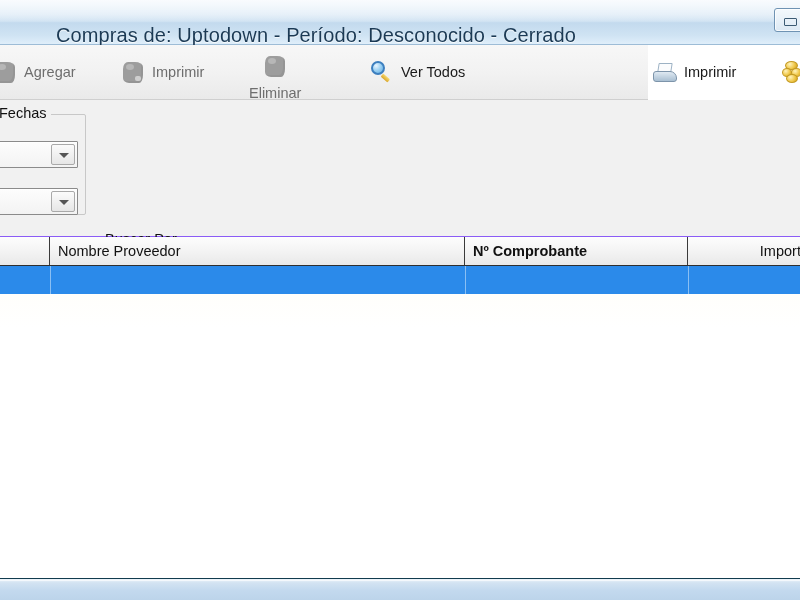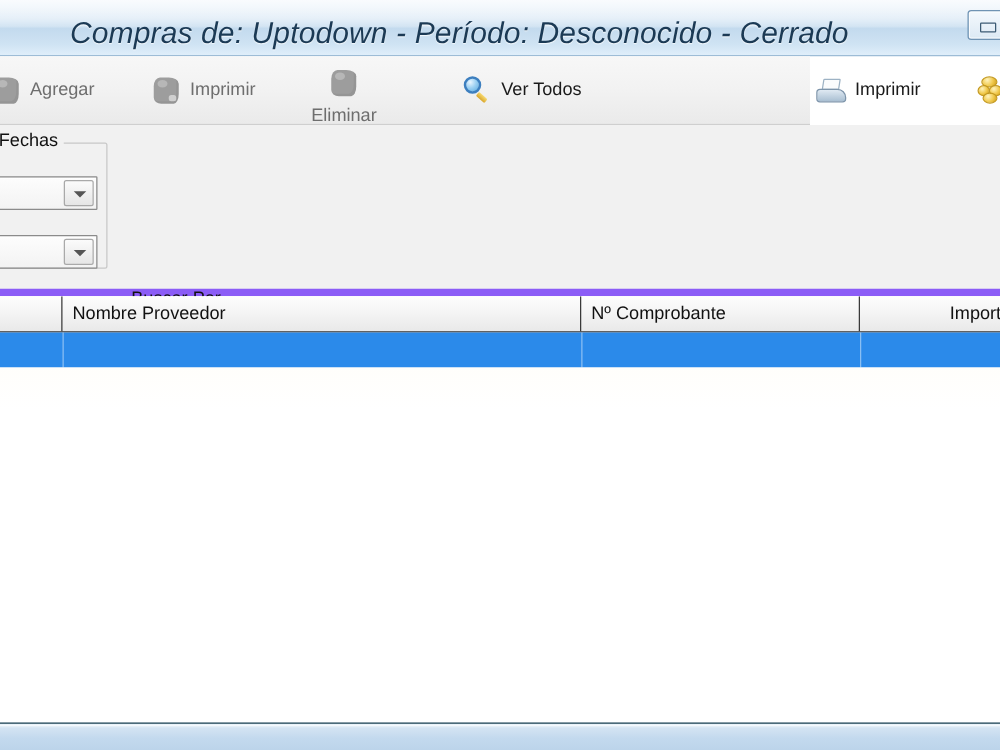--- a/index.html
+++ b/index.html
@@ -36,27 +36,26 @@
   }
   .titlebar-sheen {
     position: absolute;
     left: 0; top: 0;
     width: 800px; height: 22px;
     background: linear-gradient(to bottom, rgba(255,255,255,0.72), rgba(255,255,255,0.05));
     pointer-events: none;
   }
   .title-text {
     position: absolute;
-    left: 56px; top: 13px;
-    font-size: 24px;
+    left: 56px; top: 24px;
+    font-size: 20px;
     color: #1b3a55;
     letter-spacing: 0.1px;
     white-space: nowrap;
     text-shadow: 0 1px 1px rgba(255,255,255,0.85);
-    font-style: italic;
   }
   .win-btn {
     position: absolute;
     right: -8px; top: 8px;
     width: 34px; height: 24px;
     background: linear-gradient(to bottom, #f4f9fd, #dce9f4);
     border: 1px solid #6f93b3;
     border-radius: 3px;
     box-shadow: inset 0 0 0 1px rgba(255,255,255,0.75);
   }
@@ -187,21 +186,21 @@
   .ic-gold .g2 { left: 1px; top: 7px; width: 10px; height: 9px; }
   .ic-gold .g3 { left: 10px;top: 7px; width: 11px; height: 9px; }
   .ic-gold .g4 { left: 5px; top: 13px;width: 12px; height: 9px; }
 
   
   .filterpanel {
     position: absolute;
     left: 0; top: 100px;
     width: 800px; height: 137px;
     background: #f1f1f1;
-    border-bottom: 6px solid #8b5cf6;
+    border-bottom: 1px solid #8b5cf6;
   }
 
   .groupbox {
     position: absolute;
     left: -62px; top: 14px;
     width: 148px; height: 101px;
     border: 1px solid #c8c8c8;
     border-radius: 2px;
   }
   .groupbox-title {
@@ -308,21 +307,21 @@
     align-items: center;
   }
   .hcell span {
     font-size: 14.5px;
     color: #111;
     white-space: nowrap;
     overflow: hidden;
   }
   .hcell.c0 { left: -10px; width: 60px; }
   .hcell.c1 { left: 50px;  width: 415px; padding-left: 8px; }
-  .hcell.c2 { left: 465px; width: 223px; padding-left: 8px; }
+  .hcell.c2 { left: 465px; width: 223px; padding-left: 8px; font-weight: bold; }
   .hcell.c3 { left: 688px; width: 128px; justify-content: flex-end; padding-right: 6px; }
 
   .row-selected {
     position: absolute;
     left: 0; top: 29px;
     width: 800px; height: 28px;
     background: #2b8aea;
   }
   .row-selected .rsep {
     position: absolute;

